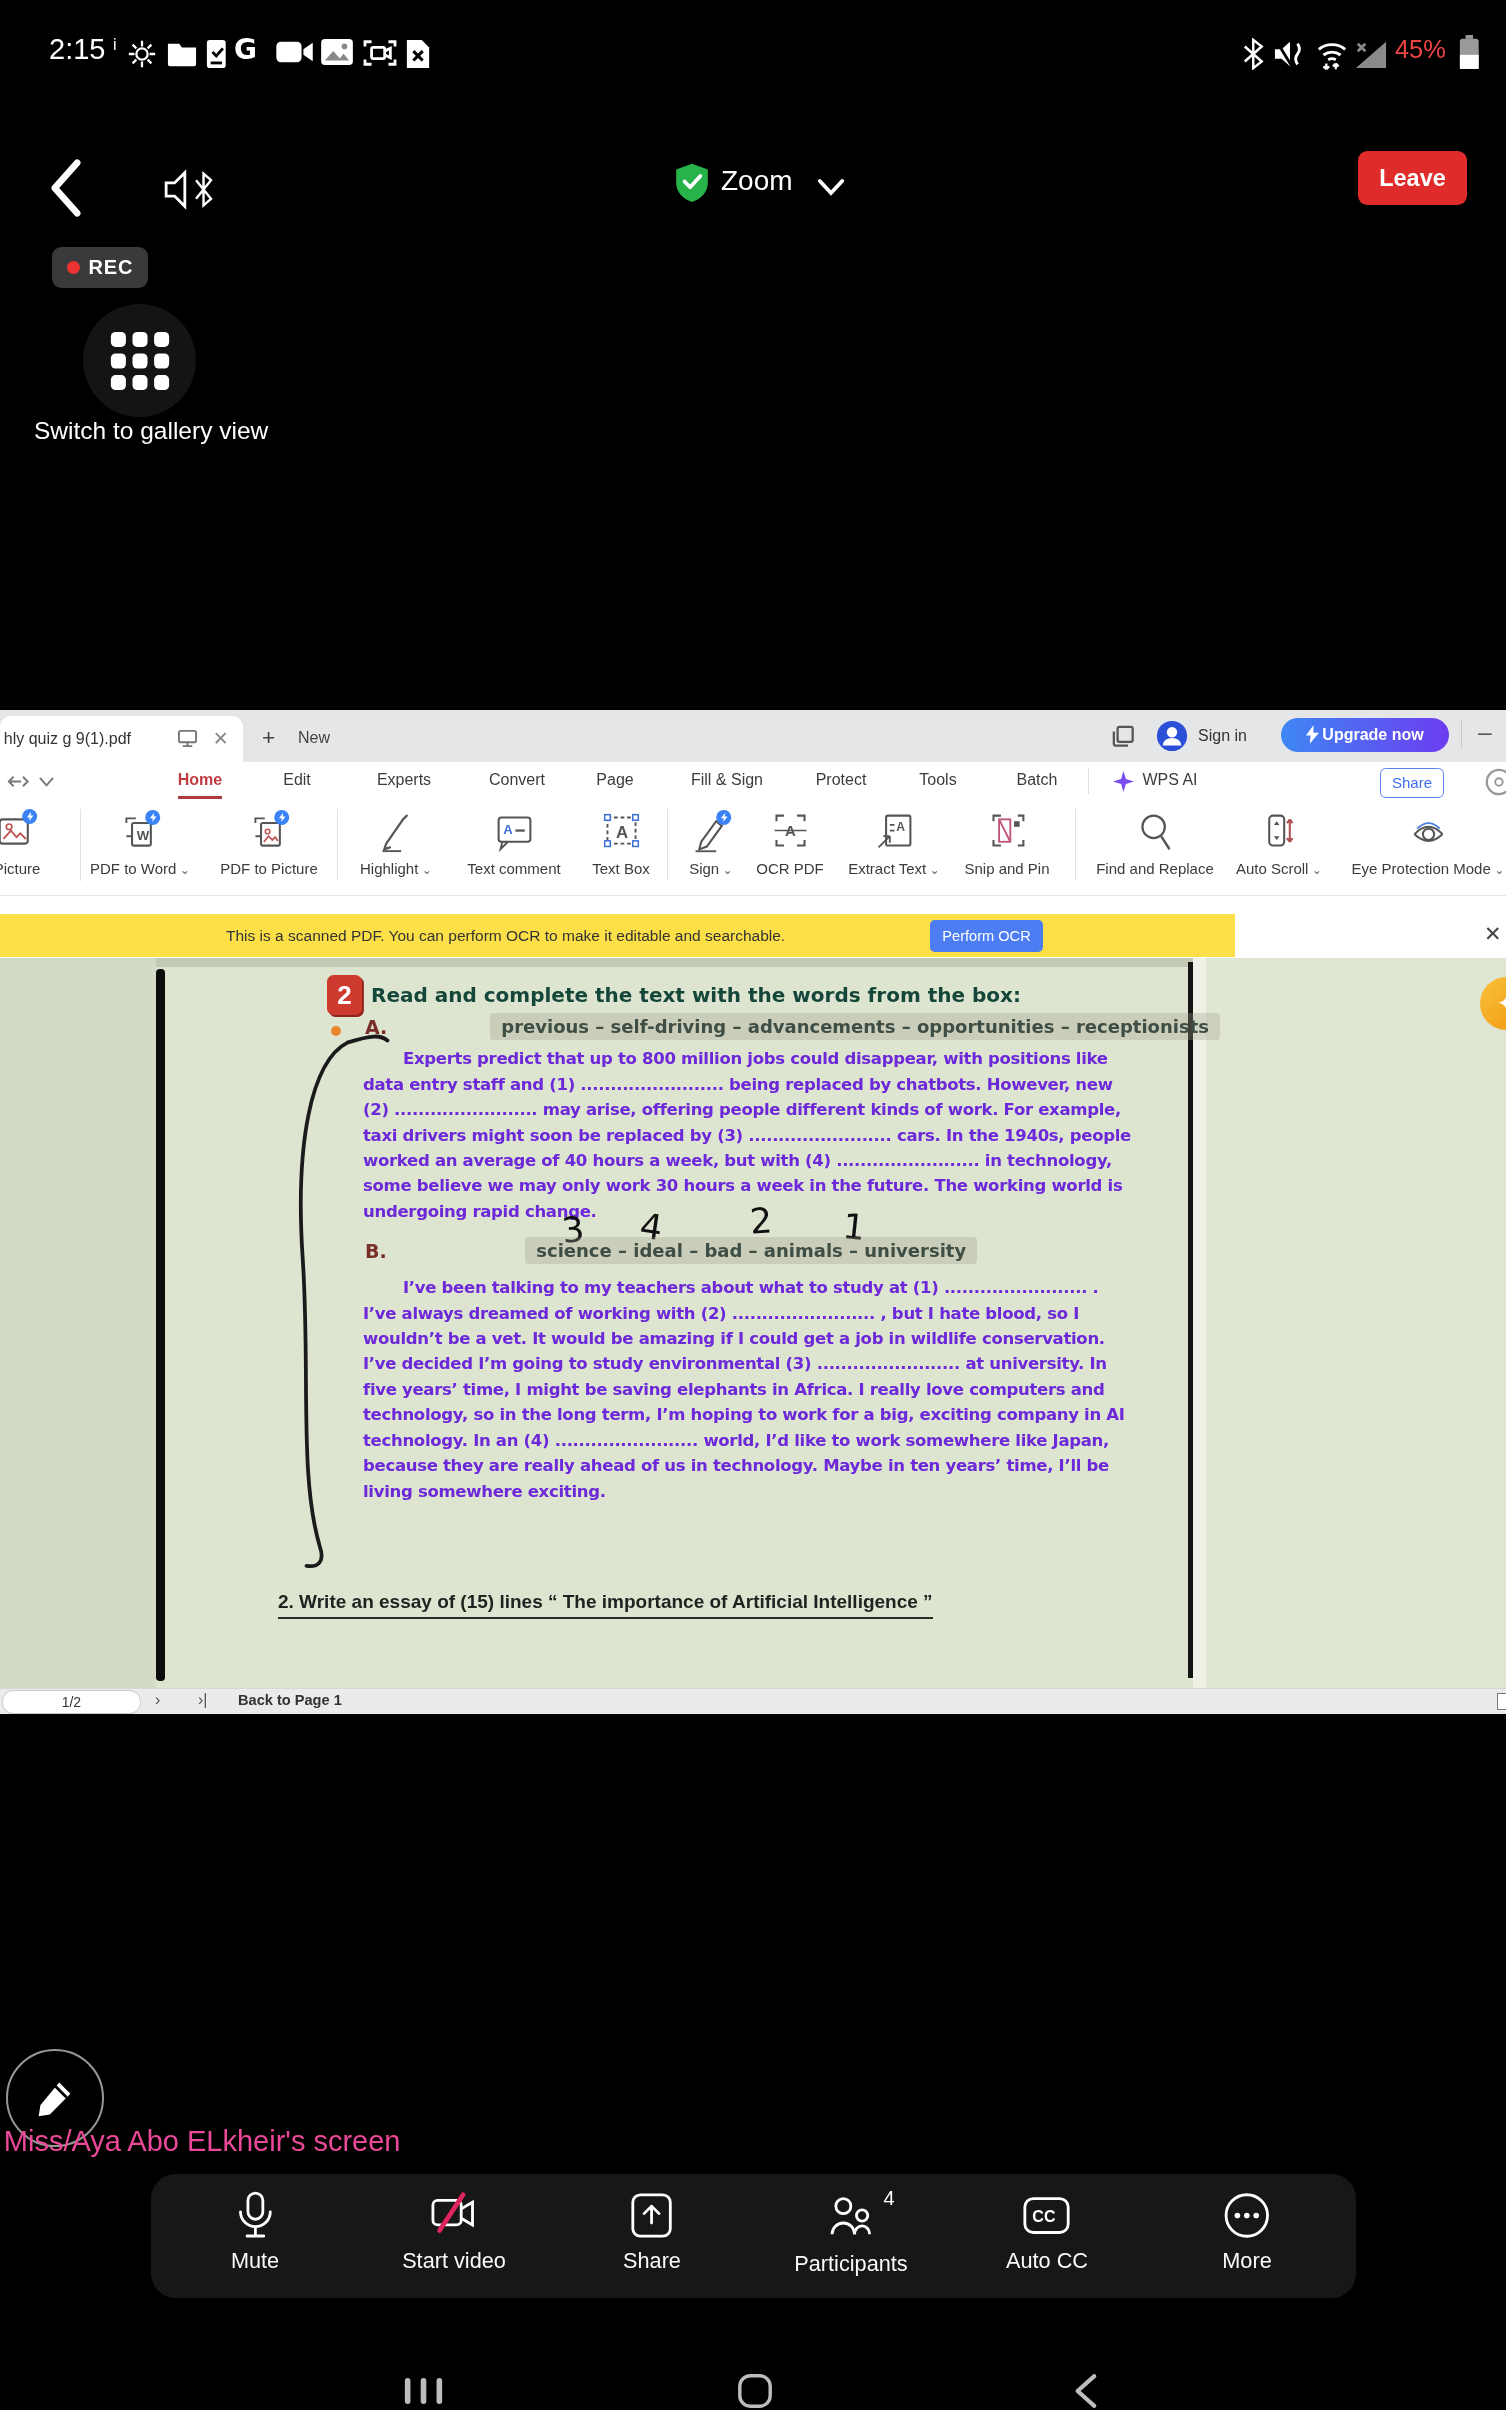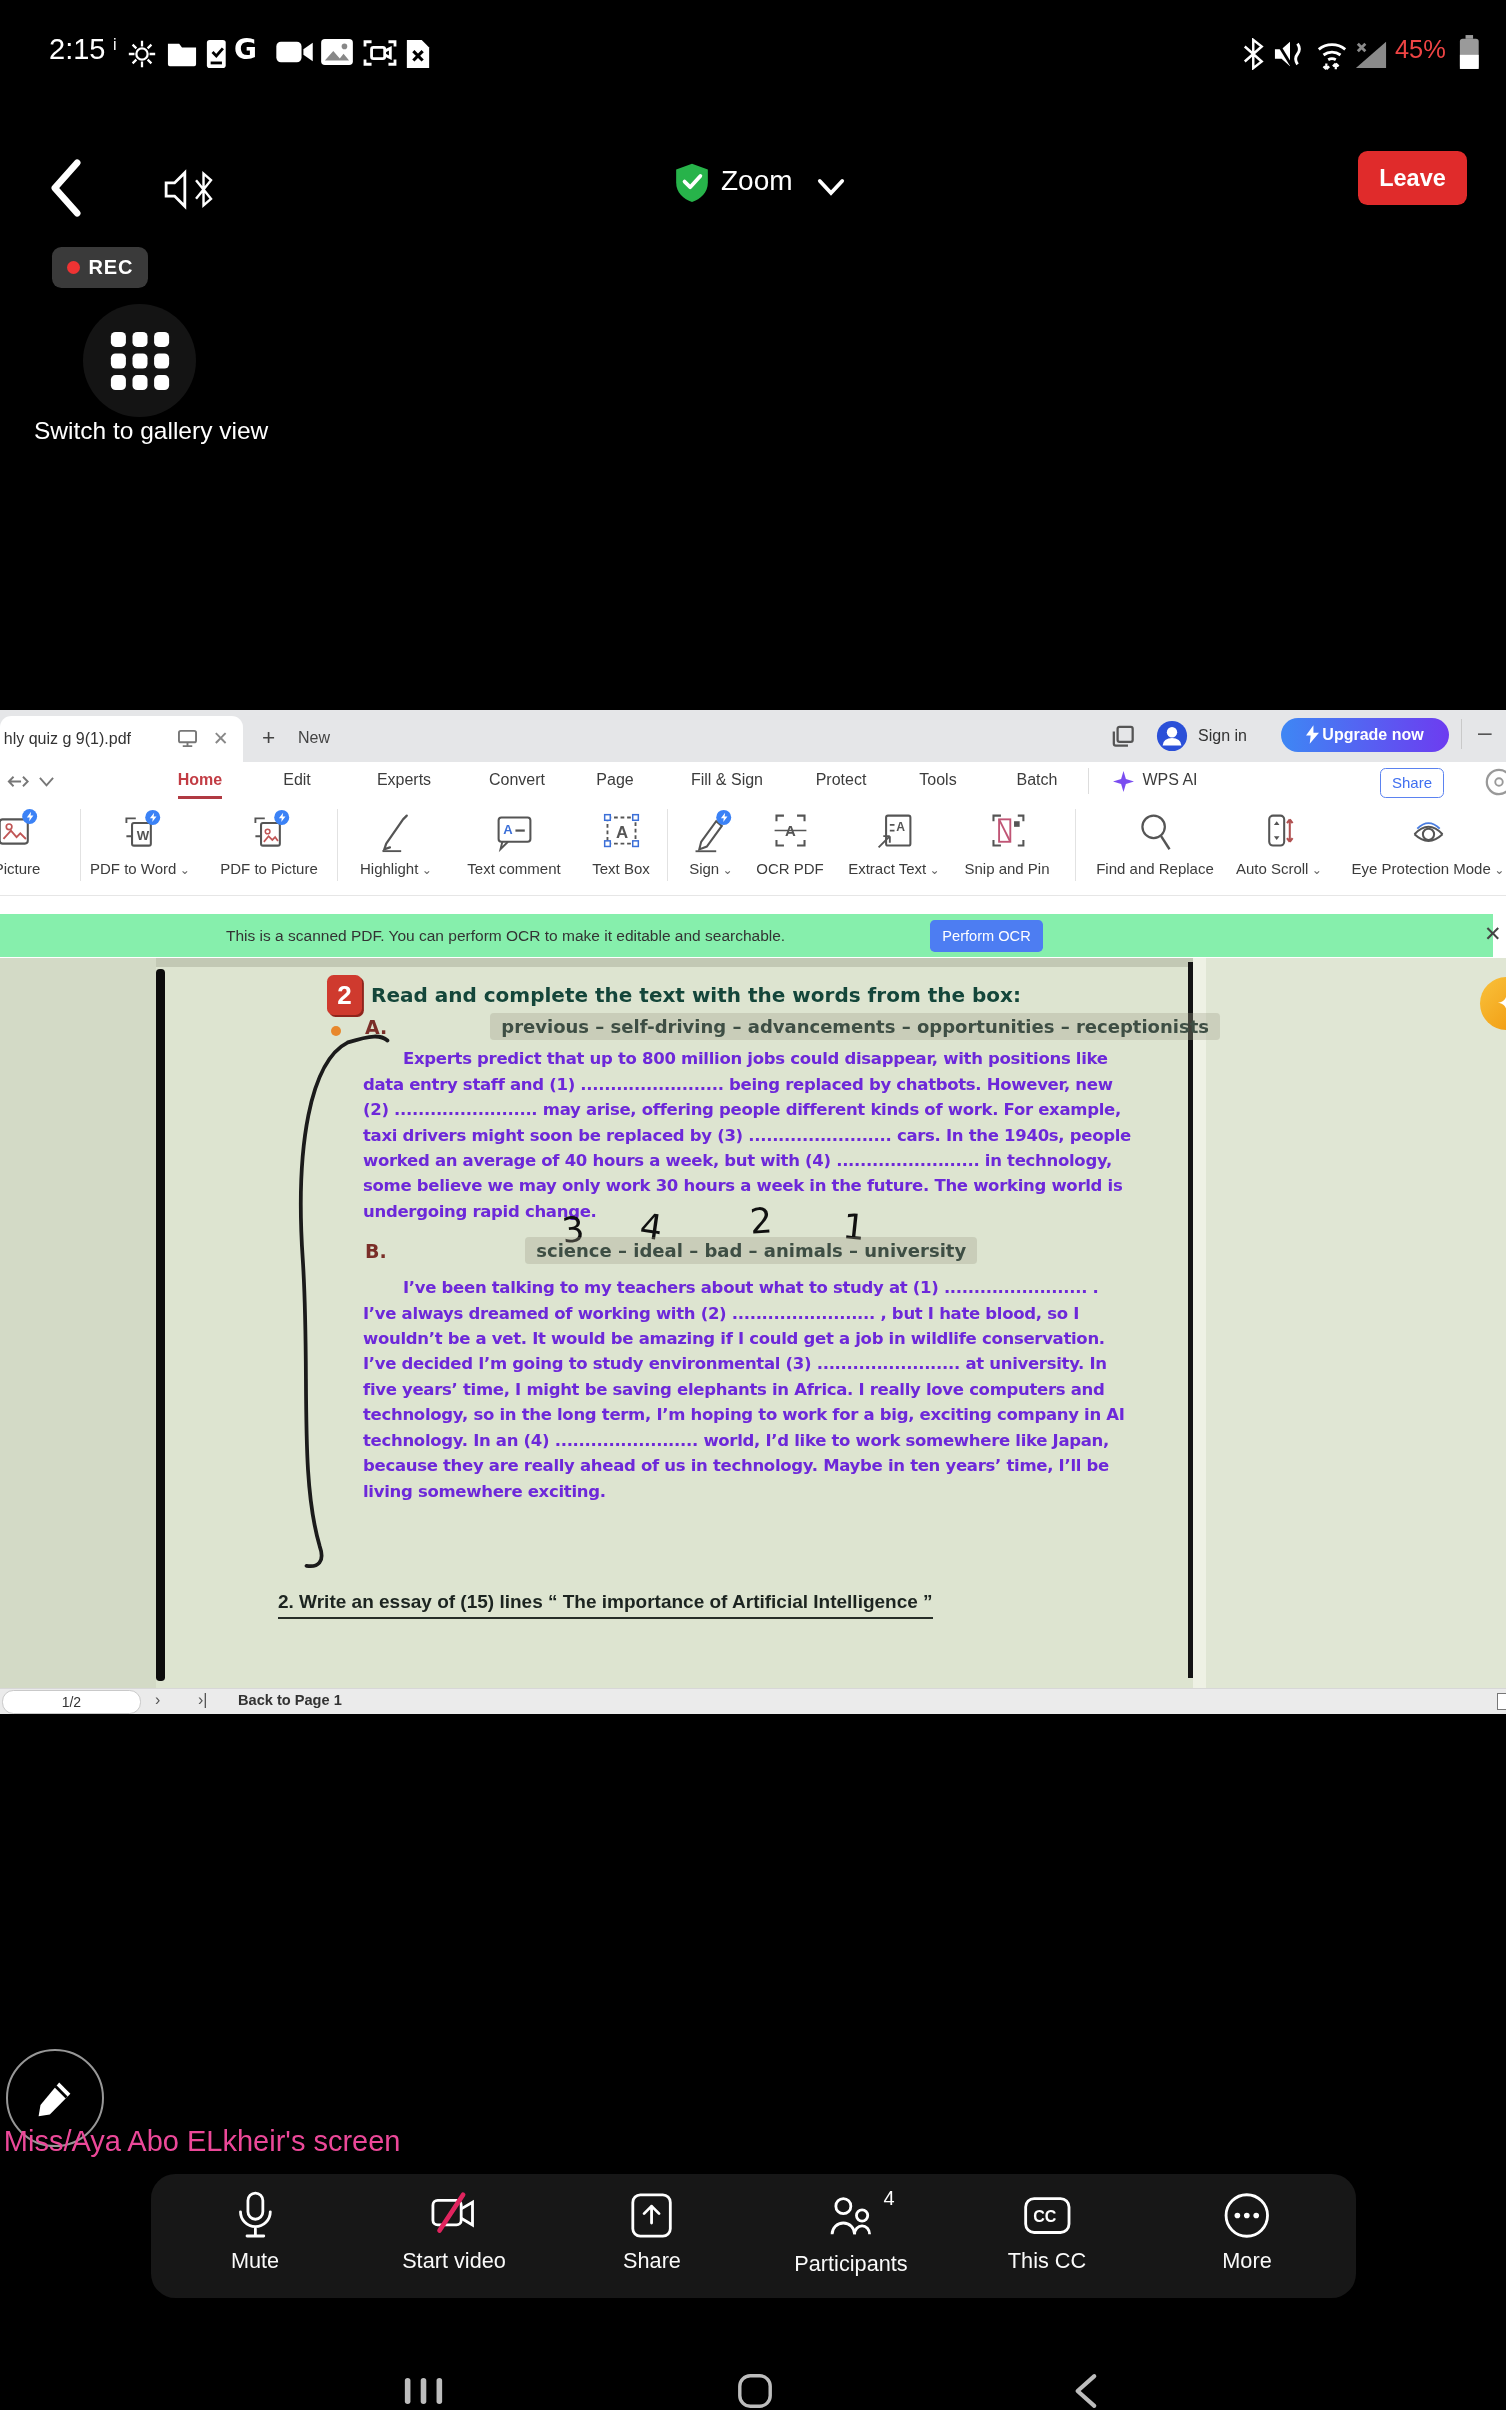--- a/index.html
+++ b/index.html
@@ -32,21 +32,21 @@
   .mitem.active{color:#c23c44;font-weight:bold;}
   .home-underline{position:absolute;left:178px;top:34px;width:44px;height:2.8px;background:#b03a42;}
   .share-btn{position:absolute;left:1380px;top:5.6px;width:62px;height:28px;border:1.4px solid #5b82f0;border-radius:5.6px;
              color:#3f6ff0;font-size:15px;display:flex;align-items:center;justify-content:center;background:#fff;}
   .toolbar{position:absolute;left:0;top:90px;width:1507px;height:95px;background:#fff;border-bottom:0.9px solid #e6e6e6;}
   .titem{position:absolute;top:7.5px;transform:translateX(-50%);text-align:center;width:160px;}
   .titem svg{display:block;margin:0 auto;}
   .tlabel{font-size:15px;color:#3c3c3c;white-space:nowrap;display:inline-block;margin-top:5.6px;}
   .dd::after{content:" ⌄";font-size:12.2px;color:#666;}
   .tdiv{position:absolute;top:9.4px;width:0.9px;height:72px;background:#e2e2e2;}
-  .banner{position:absolute;left:0;top:204px;width:1481px;height:43px;background:#86efac;display:flex;align-items:center;padding-left:12px;}
+  .banner{position:absolute;left:0;top:204px;width:1235px;height:43px;background:#fde047;display:flex;align-items:center;}
   .banner-text{position:absolute;left:226px;font-size:15.5px;color:#333;}
   .ocr-btn{position:absolute;left:930px;top:5.6px;width:113px;height:32px;background:#4d7df2;border-radius:4.7px;
            color:#fff;font-size:14.6px;display:flex;align-items:center;justify-content:center;}
   .banner-x{position:absolute;left:1484px;font-size:21px;color:#444;top:7.5px;}
   
   #doc{position:absolute;left:0;top:248px;width:1507px;height:731px;background:#dde4d0;overflow:hidden;}
   .doc-leftcol{position:absolute;left:0;top:0;width:156px;height:731px;background:#d3dac6;}
   .doc-rightcol{position:absolute;left:1193px;top:0;width:314px;height:731px;background:#e0e6d4;}
   .doc-rightedge{position:absolute;left:1193px;top:0;width:13px;height:731px;background:#eef1e4;}
   .pg-line-l{position:absolute;left:156px;top:11.3px;width:8.5px;height:712px;background:#0c0c0c;border-radius:3.8px;}
@@ -498,21 +498,21 @@
           </svg>
         <span class="cbadge">4</span>
       </div>
       <div class="clabel">Participants</div>
     </div>
     <div class="citem" style="left:896px">
       <svg width="51" height="49" viewBox="0 0 54 52">
         <rect x="4" y="8" width="46" height="36" rx="9" stroke="#fff" stroke-width="3" fill="none"></rect>
         <text x="12" y="33" font-size="17" fill="#fff" font-weight="bold" font-family="Liberation Sans,sans-serif">CC</text>
         </svg>
-      <div class="clabel">This CC</div>
+      <div class="clabel">Auto CC</div>
     </div>
     <div class="citem" style="left:1096px">
       <svg width="49" height="49" viewBox="0 0 52 52">
         <circle cx="26" cy="26" r="22" stroke="#fff" stroke-width="3" fill="none"></circle>
         <circle cx="16" cy="26" r="3" fill="#fff"></circle>
           <circle cx="26" cy="26" r="3" fill="#fff"></circle>
           <circle cx="36" cy="26" r="3" fill="#fff"></circle>
         </svg>
       <div class="clabel">More</div>
     </div>

